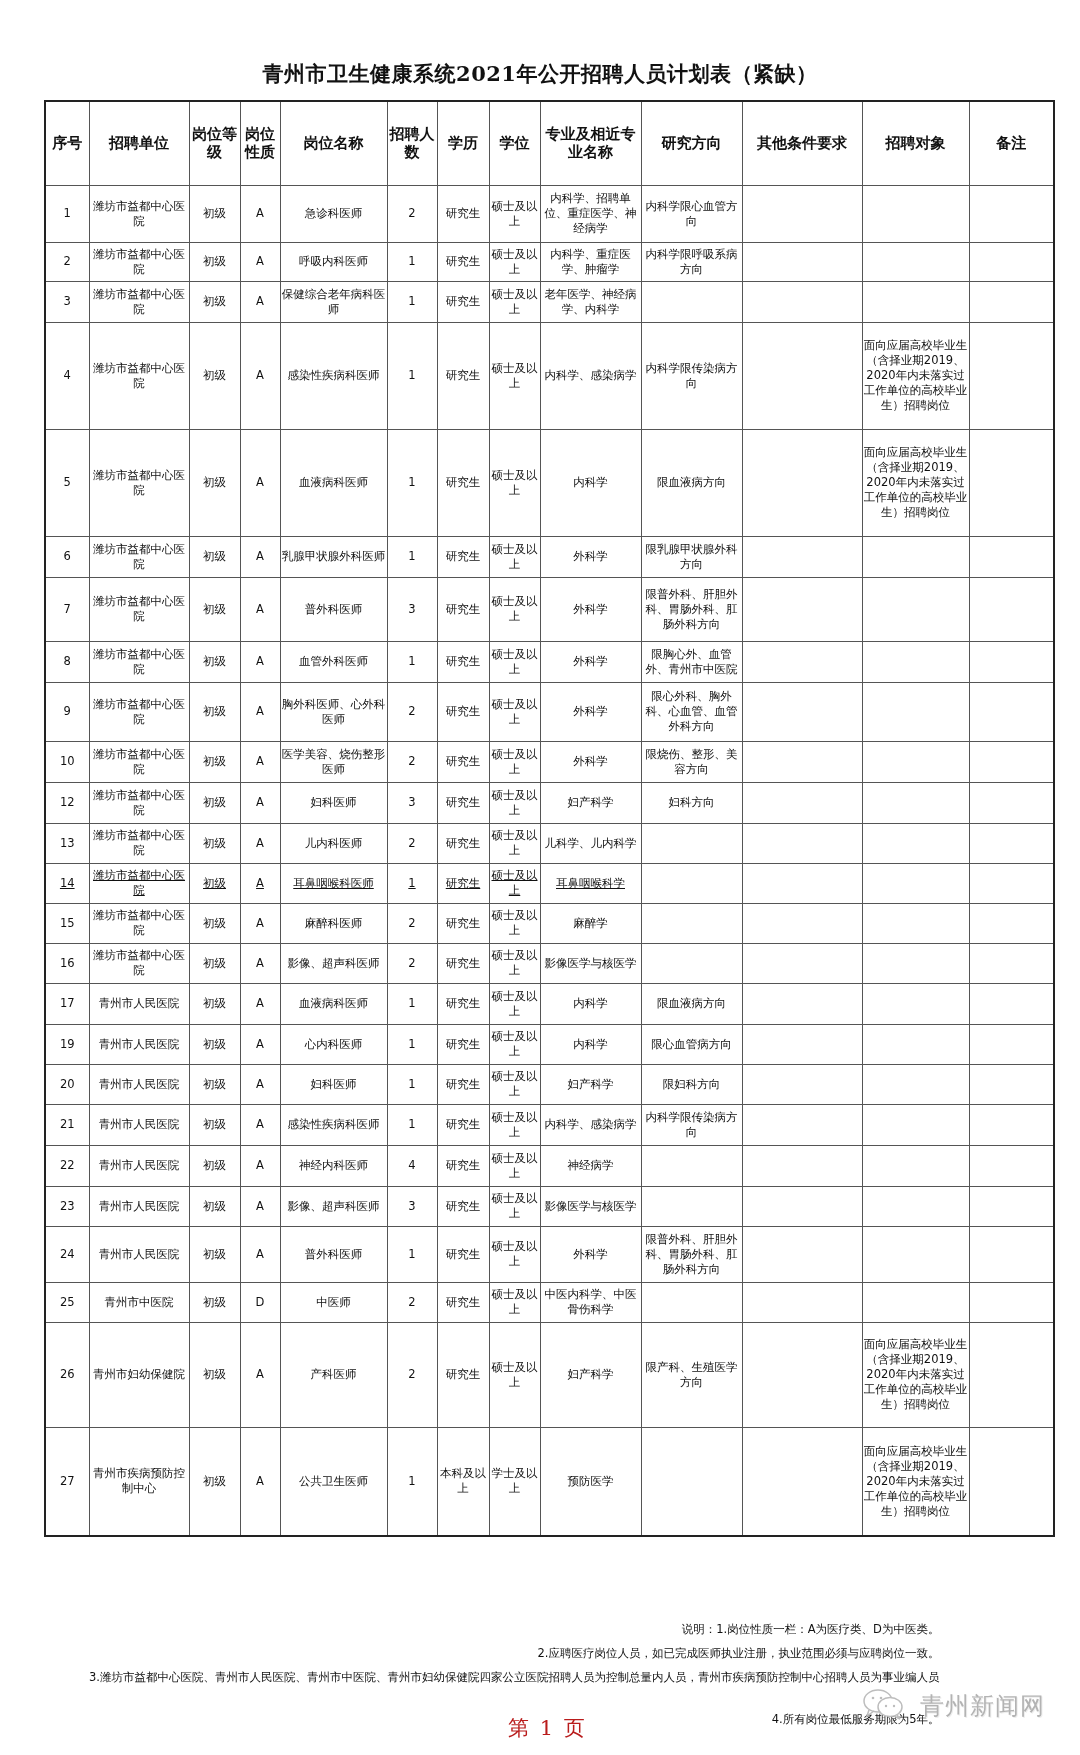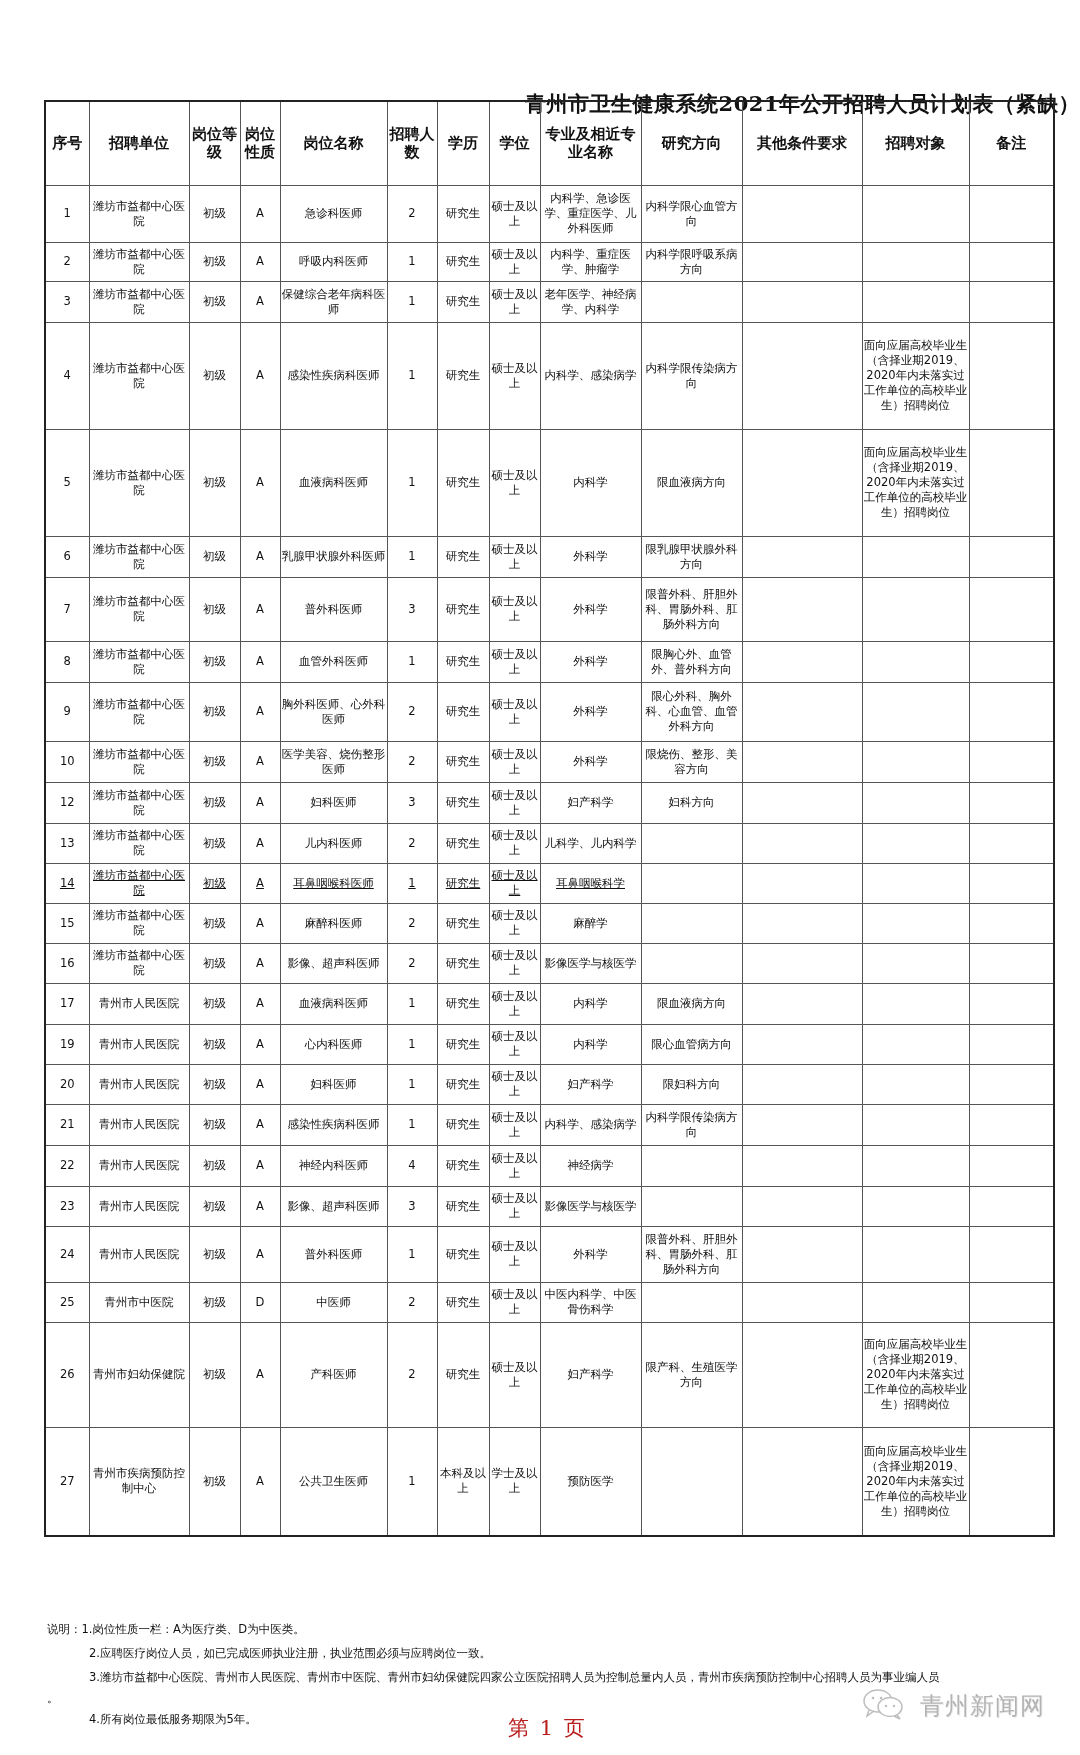--- a/index.html
+++ b/index.html
@@ -1,30 +1,30 @@
 <!DOCTYPE html>
 <html><head>
 <meta charset="utf-8">
 <style>
   html, body { margin:0; padding:0; background:#ffffff; }
   body { width:1080px; height:1755px; position:relative; overflow:hidden;
          font-family:"DejaVu Sans", "Liberation Sans", sans-serif; color:#111; }
-  .title { position:absolute; left:0; top:60px; width:1080px; text-align:right;
+  .title { position:absolute; left:0; top:60px; width:1080px; text-align:center;
            font-family:"DejaVu Serif","Liberation Serif",serif; font-weight:bold;
-           font-size:21px; letter-spacing:0.5px; color:#111;margin-top:30px; }
+           font-size:21px; letter-spacing:0.5px; color:#111; }
   table.plan { position:absolute; left:44px; top:100px; border-collapse:collapse;
                table-layout:fixed; width:1009px; }
   table.plan td, table.plan th { border:1px solid #555; padding:0 1px; text-align:center;
                vertical-align:middle; font-size:11.5px; line-height:15px; word-break:break-all;
                overflow:hidden; }
   table.plan th { font-family:"DejaVu Serif","Liberation Serif",serif; font-weight:bold;
                font-size:15px; line-height:18px; }
   table.plan { border:2px solid #222; }
   td.left { text-align:left; padding-left:3px; }
-  .notes { position:absolute; left:47px; top:1617px; font-size:11.5px; line-height:24px; color:#111; }
+  .notes { position:absolute; left:47px; top:1617px; font-size:11.5px; line-height:24px; color:#111;text-align:right; }
   .notes .row { white-space:nowrap; }
   .notes .indent { padding-left:42px; }
   .page-num { position:absolute; left:508px; top:1714px; font-size:21px; color:#b91c1c;
               font-family:"DejaVu Serif","Liberation Serif",serif; letter-spacing:2px; }
   .watermark { position:absolute; left:862px; top:1690px; height:32px; display:flex; align-items:center; }
   .watermark-text { font-size:24px; color:#b3b3b3; margin-left:14px;
                     text-shadow:1px 1px 0 #eee, -1px -1px 0 #fff; letter-spacing:1px; }
 </style>
 </head>
 <body>
@@ -67,21 +67,21 @@
   <tbody id="table-body">
       <tr style="height: 57px;">
         <td>1</td>
         <td>潍坊市益都中心医院</td>
         <td>初级</td>
         <td>A</td>
         <td>急诊科医师</td>
         <td>2</td>
         <td>研究生</td>
         <td>硕士及以上</td>
-        <td>内科学、急诊医学、重症医学、儿外科医师</td>
+        <td>内科学、招聘单位、重症医学、神经病学</td>
         <td>内科学限心血管方向</td>
         <td></td>
         <td class="left"></td>
         <td></td>
       </tr>
       <tr style="height: 39px;">
         <td>2</td>
         <td>潍坊市益都中心医院</td>
         <td>初级</td>
         <td>A</td>
@@ -173,21 +173,21 @@
       <tr style="height: 41px;">
         <td>8</td>
         <td>潍坊市益都中心医院</td>
         <td>初级</td>
         <td>A</td>
         <td>血管外科医师</td>
         <td>1</td>
         <td>研究生</td>
         <td>硕士及以上</td>
         <td>外科学</td>
-        <td>限胸心外、血管外、普外科方向</td>
+        <td>限胸心外、血管外、青州市中医院</td>
         <td></td>
         <td class="left"></td>
         <td></td>
       </tr>
       <tr style="height: 59px;">
         <td>9</td>
         <td>潍坊市益都中心医院</td>
         <td>初级</td>
         <td>A</td>
         <td>胸外科医师、心外科医师</td>

